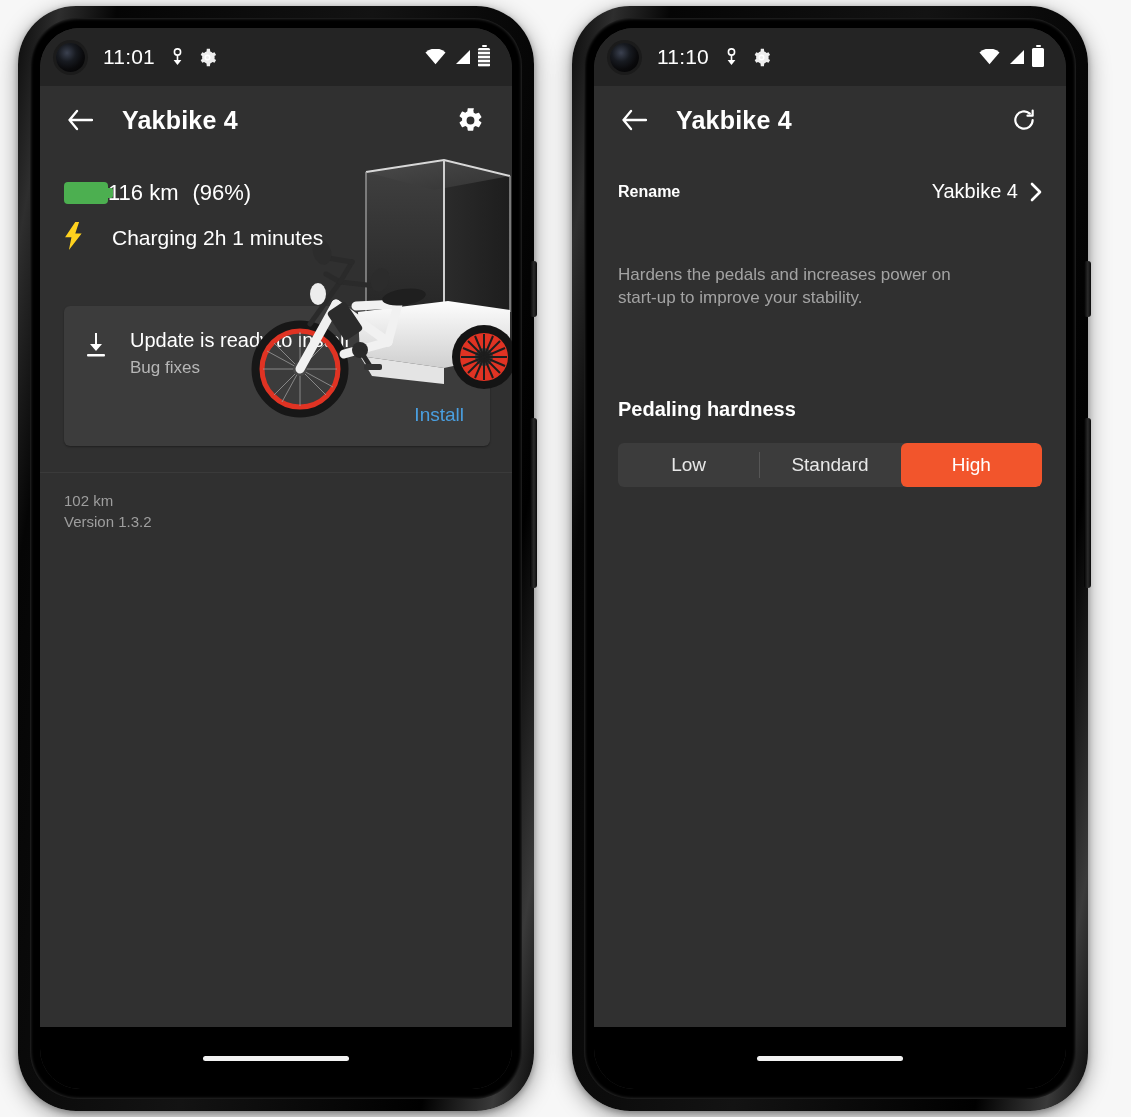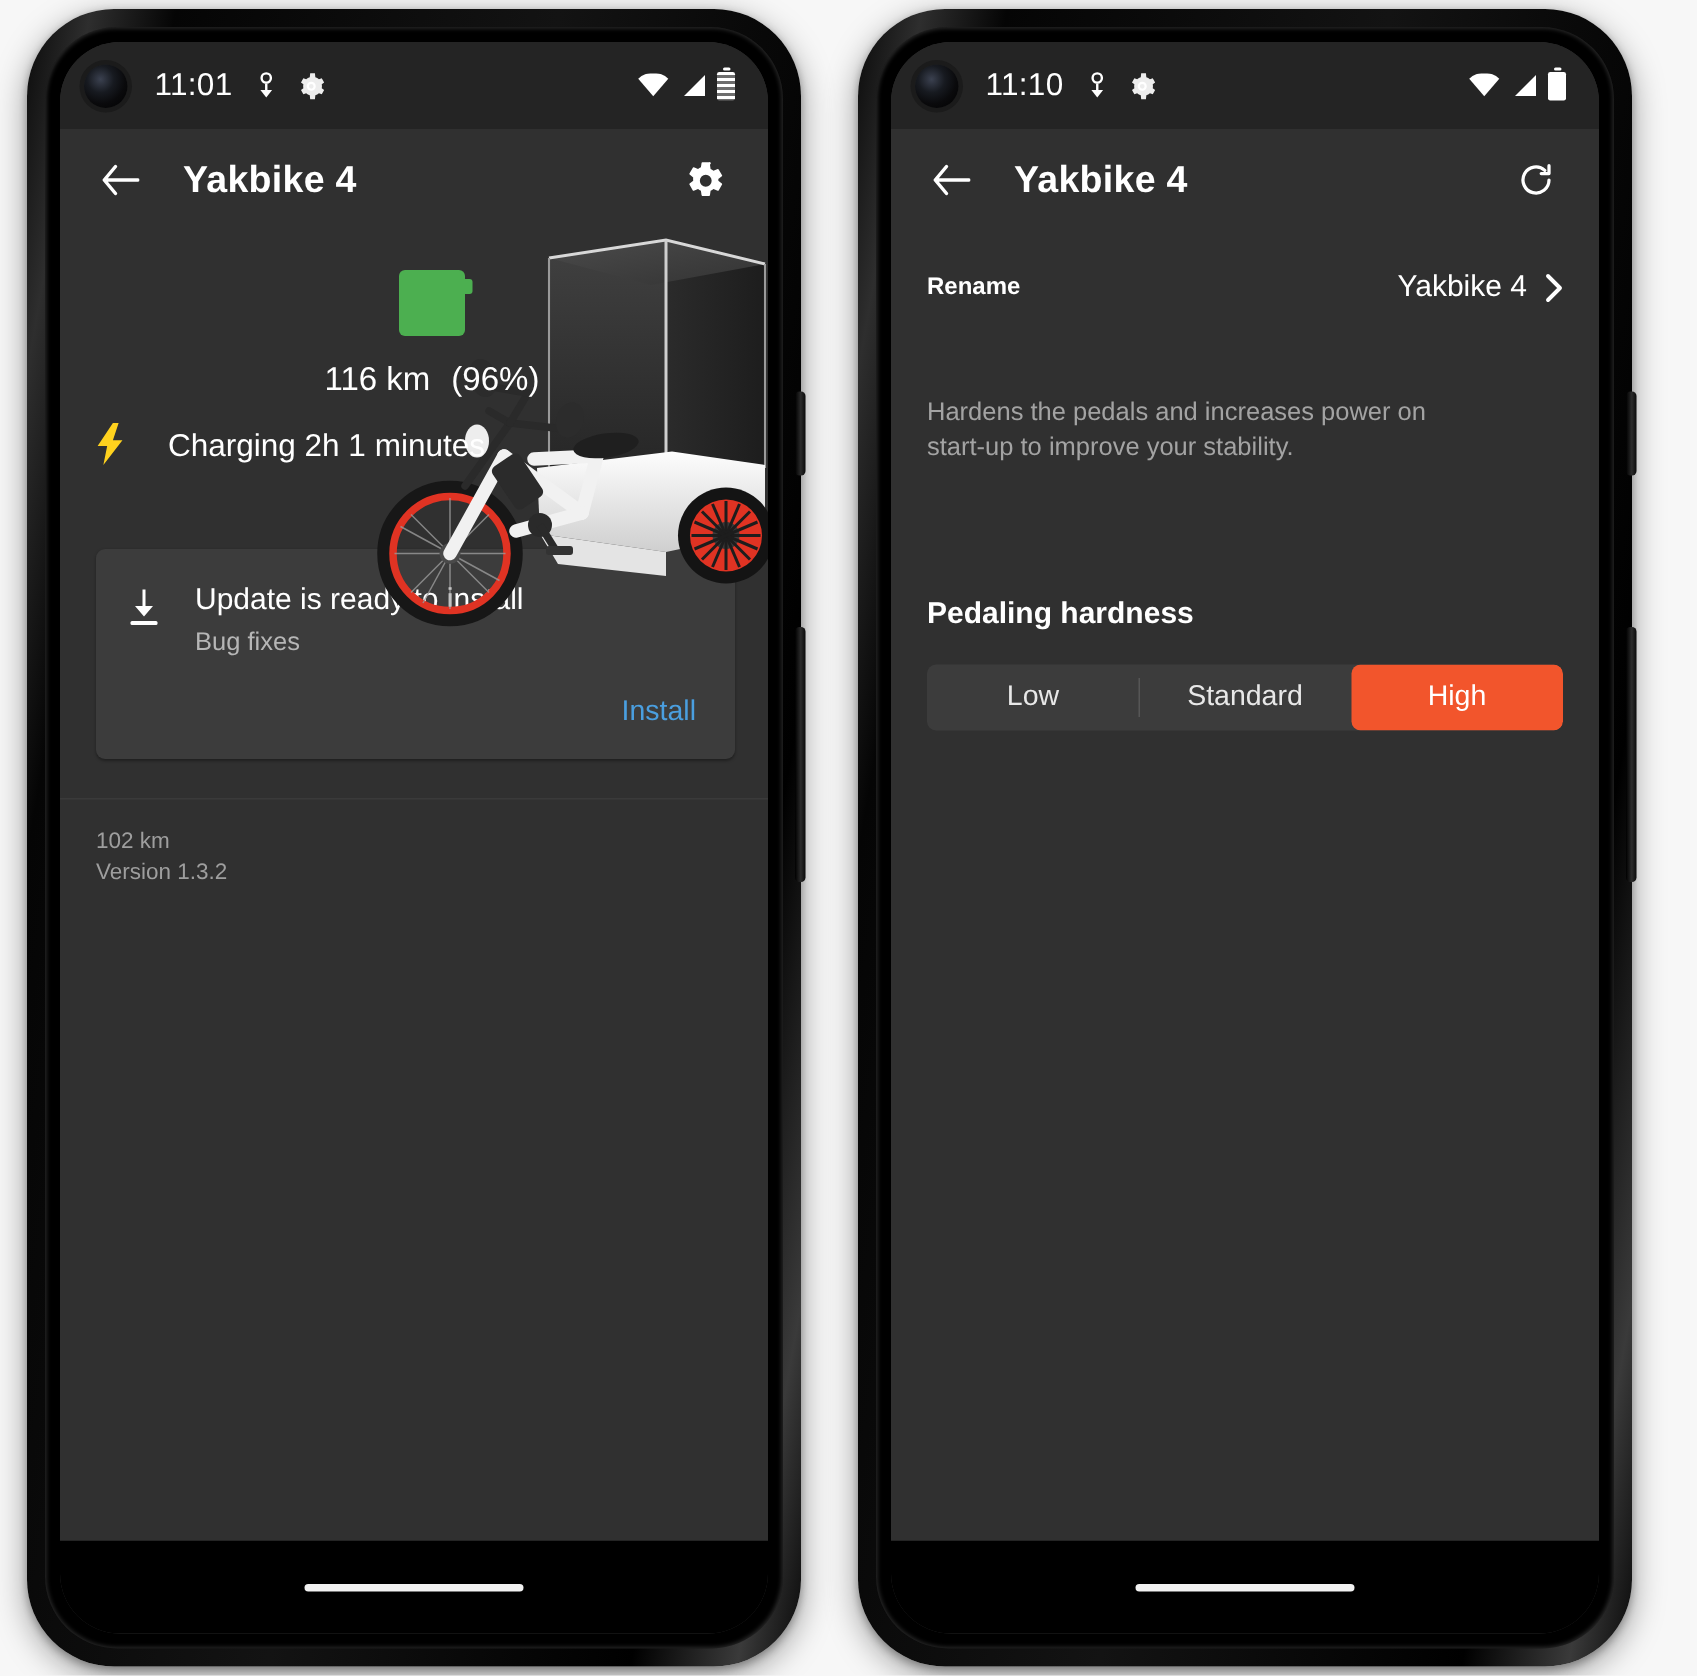--- a/index.html
+++ b/index.html
@@ -82,21 +82,21 @@
   .appbar .back { width: 40px; height: 40px; display:flex; align-items:center; justify-content:center; cursor: pointer; }
   .appbar .title { font-size: 25px; font-weight: 700; margin-left: 22px; letter-spacing: .2px; }
   .appbar .spacer { flex: 1; }
   .appbar .action { width: 40px; height: 40px; display:flex; align-items:center; justify-content:center; cursor: pointer; }
 
   
   .body { flex: 1; background: #303030; position: relative; overflow: hidden; }
 
   
   .status-block { position: relative; padding: 26px 0 0 24px; }
-  .bat-row { display: flex; align-items: center; gap: 16px; position: relative; z-index: 2; flex-direction: column;}
+  .bat-row { display: flex; align-items: center; position: relative; z-index: 2;}
   .bat-big {
     width: 44px; height: 22px; border-radius: 4px; background: #4caf50; position: relative; flex:0 0 44px;
   }
   .bat-big::after {
     content:""; position:absolute; right:-5px; top:6px; width:5px; height:10px; background:#4caf50; border-radius:0 2px 2px 0;
   }
   .bat-text { color:#fff; font-size: 22px; }
   .bat-text .pct { margin-left: 14px; }
   .charge-row { display:flex; align-items:flex-end; gap: 28px; margin-top: 16px; position: relative; z-index:2;}
   .charge-text { color:#fff; font-size: 21px; }

